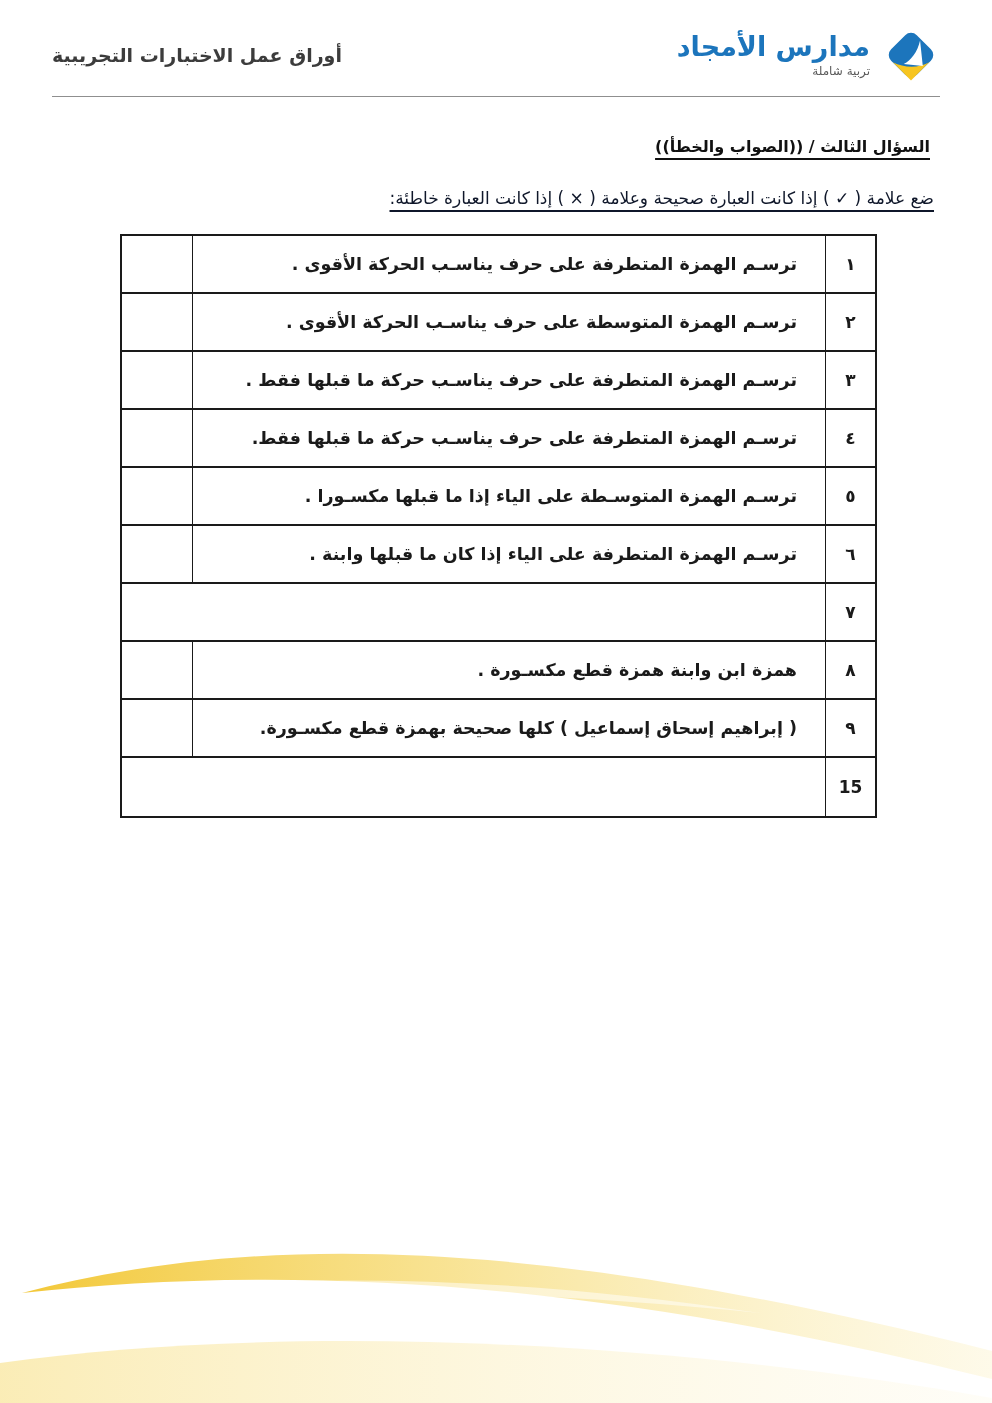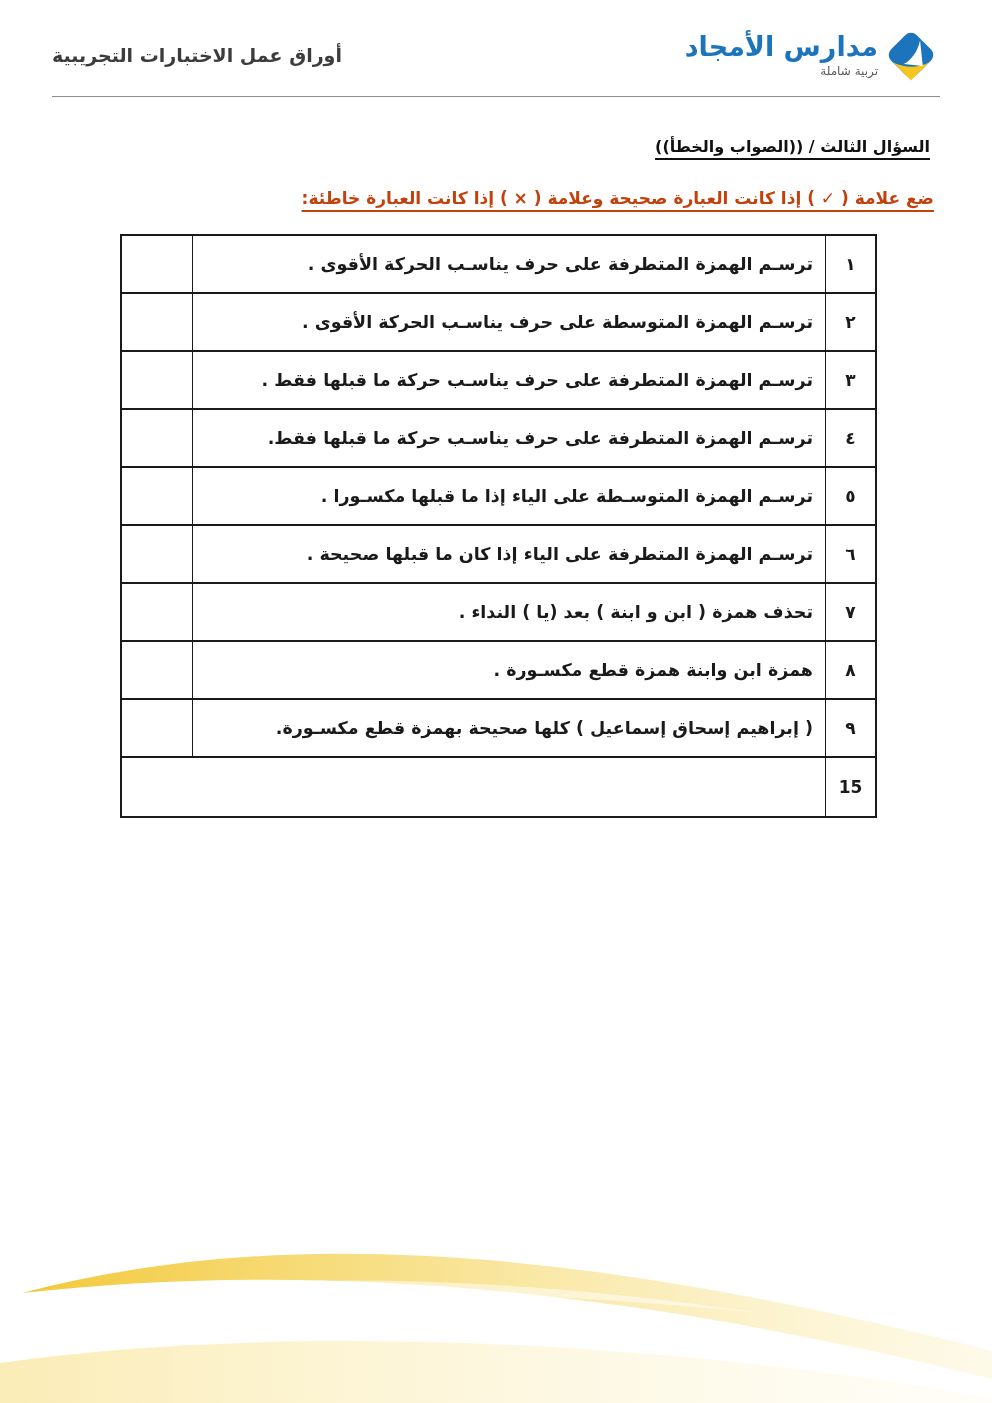--- a/index.html
+++ b/index.html
@@ -24,21 +24,21 @@
   }
   .ws-title {
     font-size: 19px;
     font-weight: bold;
     color: #3c3c3c;
     direction: rtl;
   }
   .logo {
     display: flex;
     align-items: center;
-    gap: 4px;
+    gap: 12px;
     direction: ltr;
   }
   .logo-text {
     text-align: right;
     direction: rtl;
   }
   .logo-name {
     font-size: 27px;
     font-weight: bold;
     color: #1c75bc;
@@ -66,22 +66,22 @@
     font-weight: bold;
     color: #111;
     text-decoration: underline;
     text-underline-offset: 6px;
     text-decoration-thickness: 1.5px;
   }
   .instruction {
     margin: 32px 58px 0 0;
     text-align: right;
     font-size: 17px;
-    font-weight: bold;
-    color: #c2410c;
+    font-weight: normal;
+    color: #0f172a;
     text-decoration: underline;
     text-underline-offset: 6px;
     text-decoration-thickness: 1.5px;
   }
 
   
   .tf-table {
     direction: rtl;
     width: 757px;
     margin: 26px 115px 0 auto;
@@ -103,21 +103,21 @@
     justify-content: center;
     font-size: 17px;
     font-weight: bold;
     border-left: 1.6px solid #1a1a1a;
   }
   .cell-text {
     flex: 1 1 auto;
     display: flex;
     align-items: center;
     justify-content: flex-start;
-    padding: 6px 12px;
+    padding: 6px 28px;
     font-size: 17.5px;
     font-weight: bold;
     text-align: center;
     border-left: 1.6px solid #1a1a1a;
     line-height: 1.5;
   }
   .cell-answer {
     width: 70px;
     flex: 0 0 auto;
   }
@@ -186,27 +186,26 @@
       </div>
 
       <div class="t-row">
         <div class="cell-num">٥</div>
         <div class="cell-text">ترسـم الهمزة المتوسـطة على الياء إذا ما قبلها مكسـورا .</div>
         <div class="cell-answer"></div>
       </div>
 
       <div class="t-row">
         <div class="cell-num">٦</div>
-        <div class="cell-text">ترسـم الهمزة المتطرفة على الياء إذا كان ما قبلها صحيحة .</div>
+        <div class="cell-text">ترسـم الهمزة المتطرفة على الياء إذا كان ما قبلها وابنة .</div>
         <div class="cell-answer"></div>
       </div>
 
       <div class="t-row">
         <div class="cell-num">٧</div>
-        <div class="cell-text">تحذف همزة ( ابن و ابنة ) بعد (يا ) النداء .</div>
         <div class="cell-answer"></div>
       </div>
 
       <div class="t-row">
         <div class="cell-num">٨</div>
         <div class="cell-text">همزة ابن وابنة همزة قطع مكسـورة .</div>
         <div class="cell-answer"></div>
       </div>
 
       <div class="t-row">

